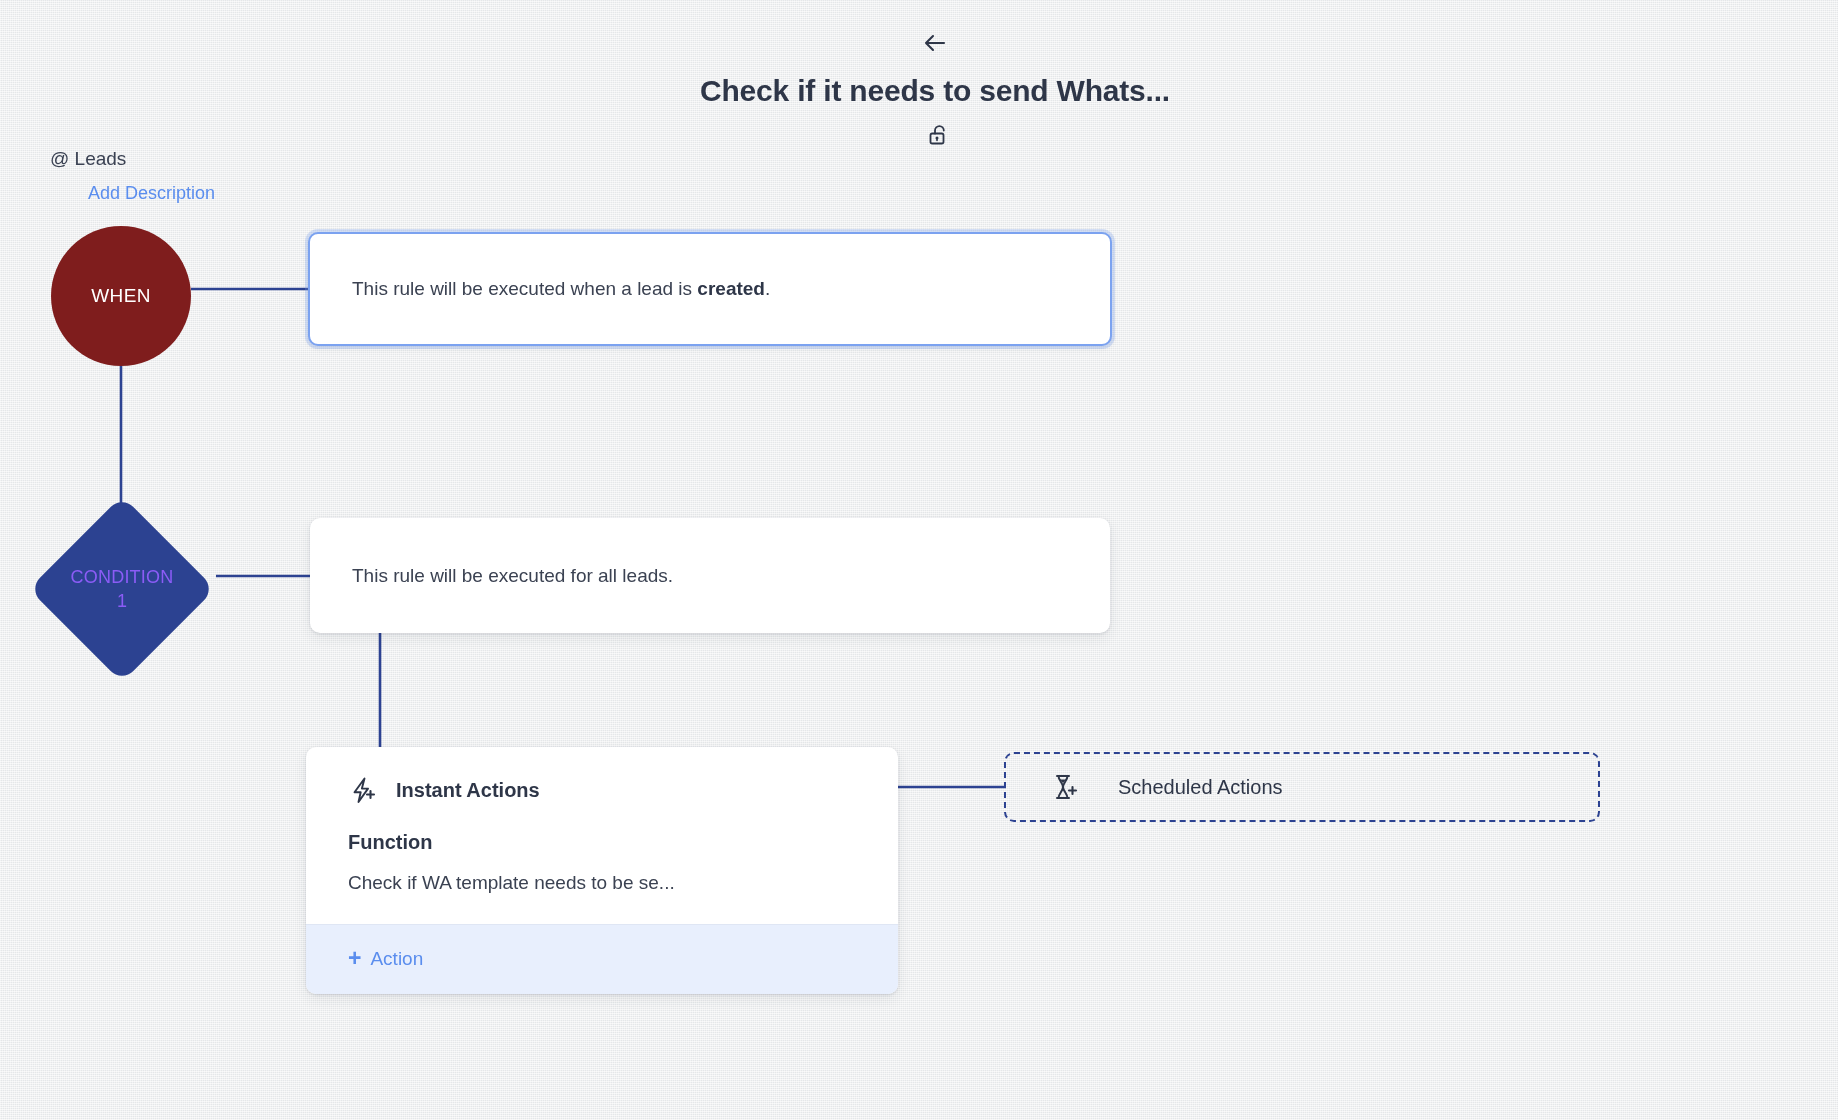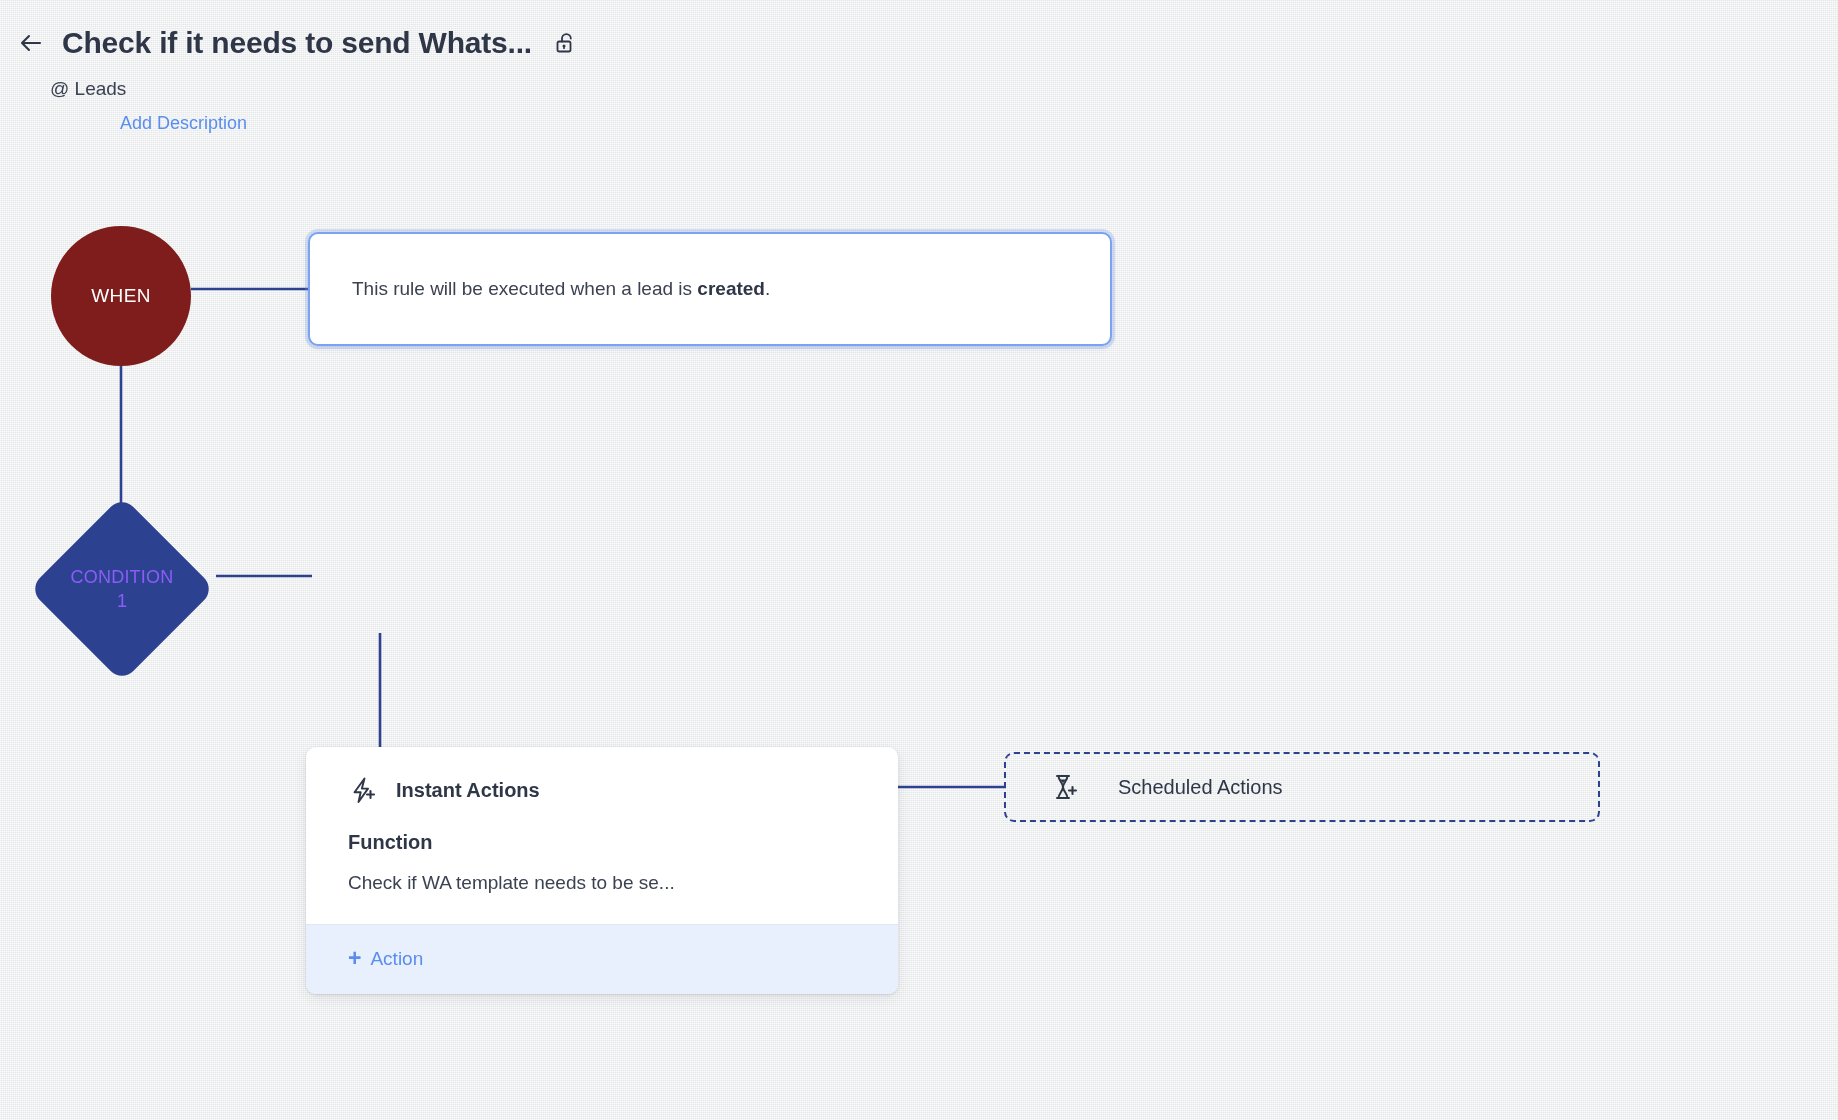--- a/index.html
+++ b/index.html
@@ -31,21 +31,22 @@
     position: absolute;
     left: 0;
     top: 0;
     width: 100%;
     padding: 26px 0 0 0;
   }
   .title-row {
     display: flex;
     align-items: center;
     gap: 14px;
-    padding-left: 14px;
+    padding-left: 32px;
+    flex-direction: column;
   }
   .back-arrow {
     width: 34px;
     height: 34px;
     display: flex;
     align-items: center;
     justify-content: center;
     cursor: pointer;
     flex: 0 0 auto;
   }
@@ -59,21 +60,20 @@
   .lock-icon {
     width: 26px;
     height: 26px;
     display: flex;
     align-items: center;
     justify-content: center;
     margin-left: 6px;
     cursor: pointer;
   }
   .module-row {
-    margin-top: 18px;
     padding-left: 50px;
     font-size: 19px;
     color: #3a4152;
   }
   .desc-row {
     margin-top: 13px;
     padding-left: 50px;
     font-size: 18px;
     color: #5a8dee;
     cursor: pointer;
@@ -283,21 +283,21 @@
     <div class="lock-icon">
       <svg width="24" height="24" viewBox="0 0 24 24" fill="none">
         <rect x="4.5" y="10.5" width="13" height="10" rx="1.8" stroke="#2e3648" stroke-width="1.8"></rect>
         <path d="M9 10.5V7.6A4.4 4.4 0 0 1 13.4 3.2a4.4 4.4 0 0 1 4.4 4.4" stroke="#2e3648" stroke-width="1.8" stroke-linecap="round"></path>
         <circle cx="11" cy="15" r="1.5" fill="#2e3648"></circle>
         <path d="M11 15.6V17.4" stroke="#2e3648" stroke-width="1.6" stroke-linecap="round"></path>
       </svg>
     </div>
   </div>
   <div class="module-row">@ Leads</div>
-  <div style="padding-left:70px;">
+  <div style="padding-left:38px;">
     <div class="desc-row">Add Description</div>
   </div>
 </div>
 
 <div id="flow">
 
   <svg id="connectors">
 
     <line x1="191" y1="289" x2="310" y2="289" stroke="#2c4291" stroke-width="2.6"></line>
 
@@ -321,20 +321,23 @@
   </div>
 
   <div class="cond-node">
     <div class="cond-shape"></div>
     <div class="cond-label">
       <span>CONDITION</span>
       <span>1</span>
     </div>
   </div>
 
+  <div class="rule-card" id="cond-card">
+    <div class="card-text">This rule will be executed for all leads.</div>
+  </div>
 
   <div id="instant-card">
     <div class="ia-body">
       <div class="ia-head">
         <span class="ico">
           <svg width="30" height="30" viewBox="0 0 30 30" fill="none">
             <path d="M16.5 3.5L6.5 17.2h6.2L10.5 27 20 13.6h-6.1l2.6-10.1z" stroke="#2e3648" stroke-width="1.9" stroke-linejoin="round"></path>
             <path d="M22.5 16v7M19 19.5h7" stroke="#2e3648" stroke-width="2.1" stroke-linecap="round"></path>
           </svg>
         </span>

